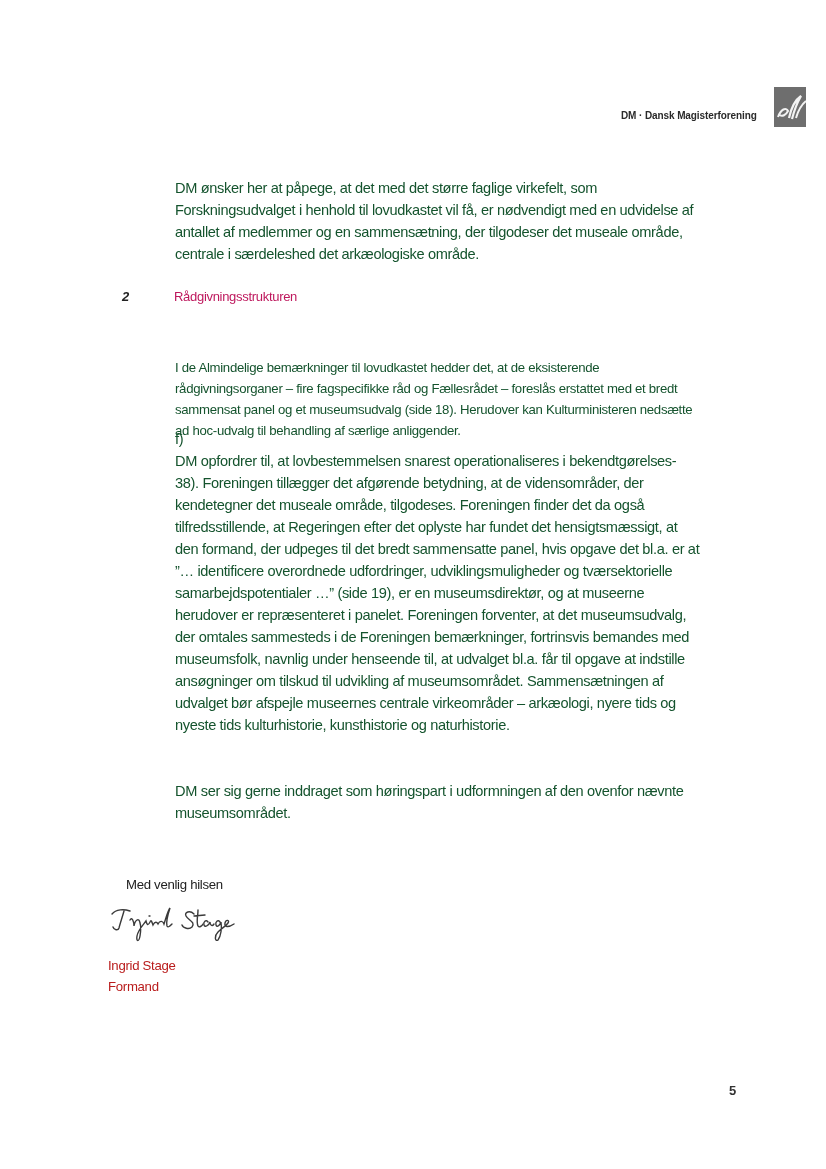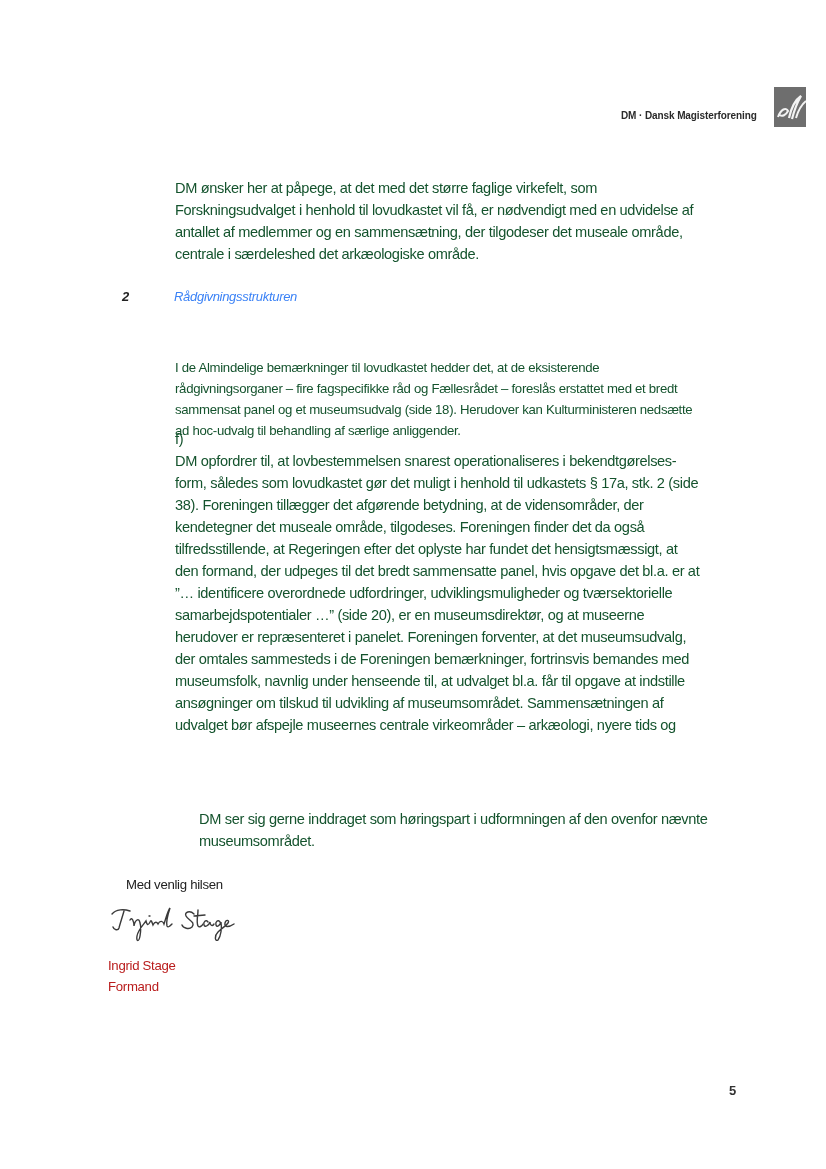--- a/index.html
+++ b/index.html
@@ -66,22 +66,21 @@
       font-size: 13px;
       font-style: italic;
       font-weight: bold;
       color: #222;
     }
     .section-title {
       position: absolute;
       left: 174px;
       top: 289px;
       font-size: 13px;
-      font-style: italic;
-      color: #3b82f6;
+      color: #be185d;
       letter-spacing: -0.3px;
     }
     .closing {
       position: absolute;
       left: 126px;
       top: 877px;
       font-size: 13.2px;
       color: #222;
       letter-spacing: -0.3px;
     }
@@ -139,35 +138,35 @@
   <div class="para para-small" style="left:175px; top:325px;">
     <p>I de Almindelige bemærkninger til lovudkastet hedder det, at de eksisterende</p>
     <p>rådgivningsorganer – fire fagspecifikke råd og Fællesrådet – foreslås erstattet med et bredt</p>
     <p>sammensat panel og et museumsudvalg (side 18). Herudover kan Kulturministeren nedsætte</p>
     <p>ad hoc-udvalg til behandling af særlige anliggender.</p>
   </div>
 
   <div class="para" style="left:175px; top:428px;">
     <p>f)</p>
     <p>DM opfordrer til, at lovbestemmelsen snarest operationaliseres i bekendtgørelses-</p>
-    <p>form, således som lovudkastet gør det muligt i henhold til udkastets § 17a, stk. 2 (side</p>
     <p>38). Foreningen tillægger det afgørende betydning, at de vidensområder, der</p>
     <p>kendetegner det museale område, tilgodeses. Foreningen finder det da også</p>
     <p>tilfredsstillende, at Regeringen efter det oplyste har fundet det hensigtsmæssigt, at</p>
     <p>den formand, der udpeges til det bredt sammensatte panel, hvis opgave det bl.a. er at</p>
     <p>”… identificere overordnede udfordringer, udviklingsmuligheder og tværsektorielle</p>
-    <p>samarbejdspotentialer …” (side 20), er en museumsdirektør, og at museerne</p>
+    <p>samarbejdspotentialer …” (side 19), er en museumsdirektør, og at museerne</p>
     <p>herudover er repræsenteret i panelet. Foreningen forventer, at det museumsudvalg,</p>
     <p>der omtales sammesteds i de Foreningen bemærkninger, fortrinsvis bemandes med</p>
     <p>museumsfolk, navnlig under henseende til, at udvalget bl.a. får til opgave at indstille</p>
     <p>ansøgninger om tilskud til udvikling af museumsområdet. Sammensætningen af</p>
     <p>udvalget bør afspejle museernes centrale virkeområder – arkæologi, nyere tids og</p>
+    <p>nyeste tids kulturhistorie, kunsthistorie og naturhistorie.</p>
   </div>
 
-  <div class="para" style="left:175px; top:808px;margin-left:24px;">
+  <div class="para" style="left:175px; top:780px;">
     <p>DM ser sig gerne inddraget som høringspart i udformningen af den ovenfor nævnte</p>
     <p>museumsområdet.</p>
   </div>
 
   <div class="closing">Med venlig hilsen</div>
 
   <div class="signature">
     <svg width="140" height="45" viewBox="0 0 140 45">
       <g stroke="#3a3a3a" stroke-width="1.4" fill="none" stroke-linecap="round">
 

